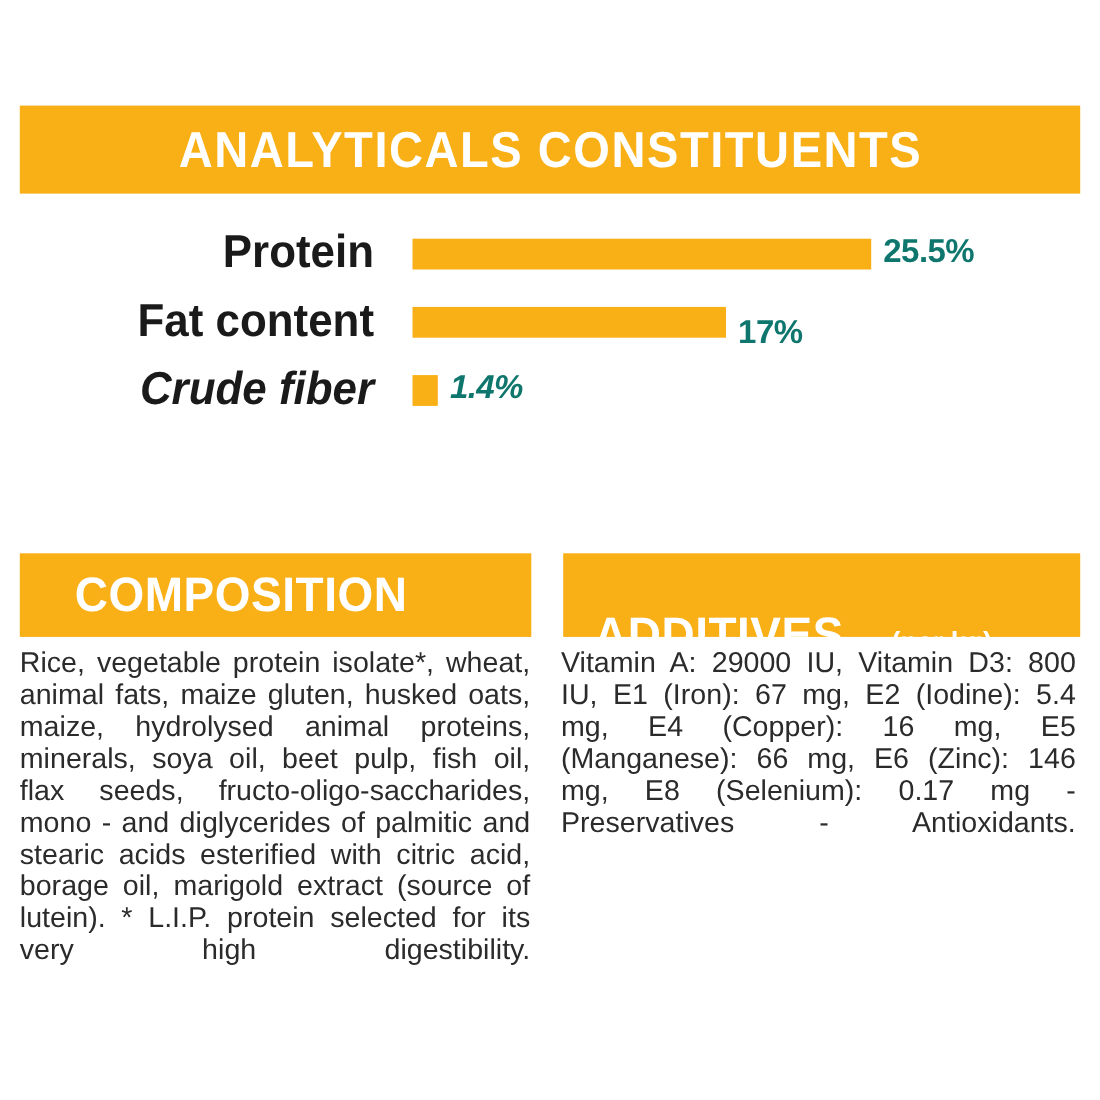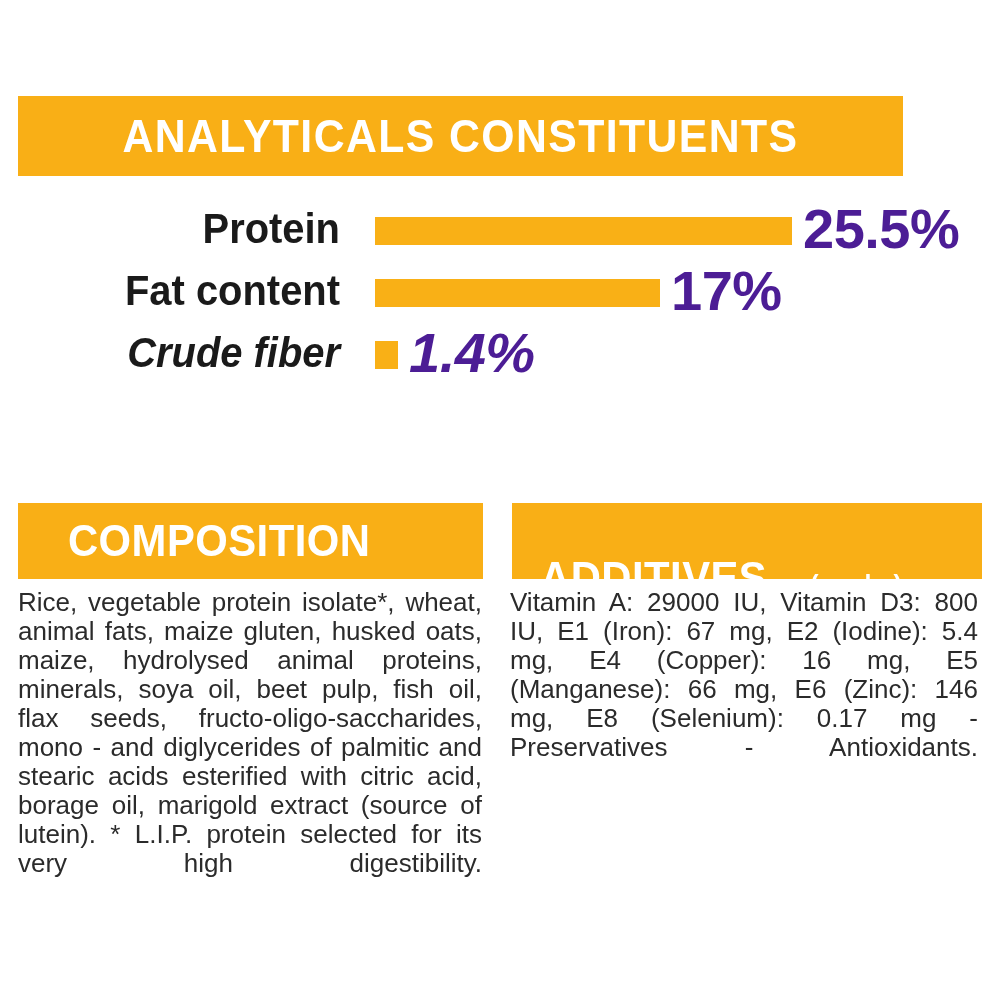--- a/index.html
+++ b/index.html
@@ -27,21 +27,21 @@
     position: absolute;
     background: #F9AF16;
     display: flex;
     align-items: center;
     box-sizing: border-box;
   }
 
   .banner-analyticals {
     left: 18px;
     top: 96px;
-    width: 885px;
+    width: 964px;
     height: 80px;
     justify-content: center;
   }
   .banner-analyticals .banner-title {
     color: #ffffff;
     font-family: "Liberation Sans Narrow", "Liberation Sans", sans-serif;
     font-weight: bold;
     font-size: 46px;
     letter-spacing: 1.5px;
     transform: scaleX(0.93);
@@ -142,24 +142,24 @@
     top: 17px;
     height: 28px;
     background: #F9B016;
   }
 
   .chart-value {
     position: absolute;
     top: 0;
     height: 58px;
     line-height: 58px;
-    color: #4c1d95;
-    font-family: "Liberation Sans Narrow", "Liberation Sans", sans-serif;
-    font-weight: bold;
-    font-size: 56px;
+    color: #0f766e;
+    font-family: "Liberation Sans Narrow", "Liberation Sans", sans-serif;
+    font-weight: bold;
+    font-size: 30px;
     letter-spacing: -0.5px;
     white-space: nowrap;
   }
 
   
   .body-text {
     position: absolute;
     color: #2b2b2b;
     font-family: "Liberation Sans", sans-serif;
     font-size: 26px;
@@ -204,21 +204,21 @@
 
   <div class="chart" id="chart-root">
       <div class="chart-row r0">
         <div class="chart-label">Protein</div>
         <div class="chart-bar" style="width: 417px; background: rgb(249, 176, 22);"></div>
         <div class="chart-value" style="left: 803px;">25.5%</div>
       </div>
       <div class="chart-row r1">
         <div class="chart-label">Fat content</div>
         <div class="chart-bar" style="width: 285px; background: rgb(249, 176, 22);"></div>
-        <div class="chart-value" style="left: 671px;">17%</div>
+        <div class="chart-value" style="left: 671px; margin-top: 12px;">17%</div>
       </div>
       <div class="chart-row r2">
         <div class="chart-label">Crude fiber</div>
         <div class="chart-bar" style="width: 23px; background: rgb(249, 176, 22);"></div>
         <div class="chart-value" style="left: 409px;">1.4%</div>
       </div>
     </div>
 
   <div class="section-banner banner-composition">
     <span class="banner-title">COMPOSITION</span>

